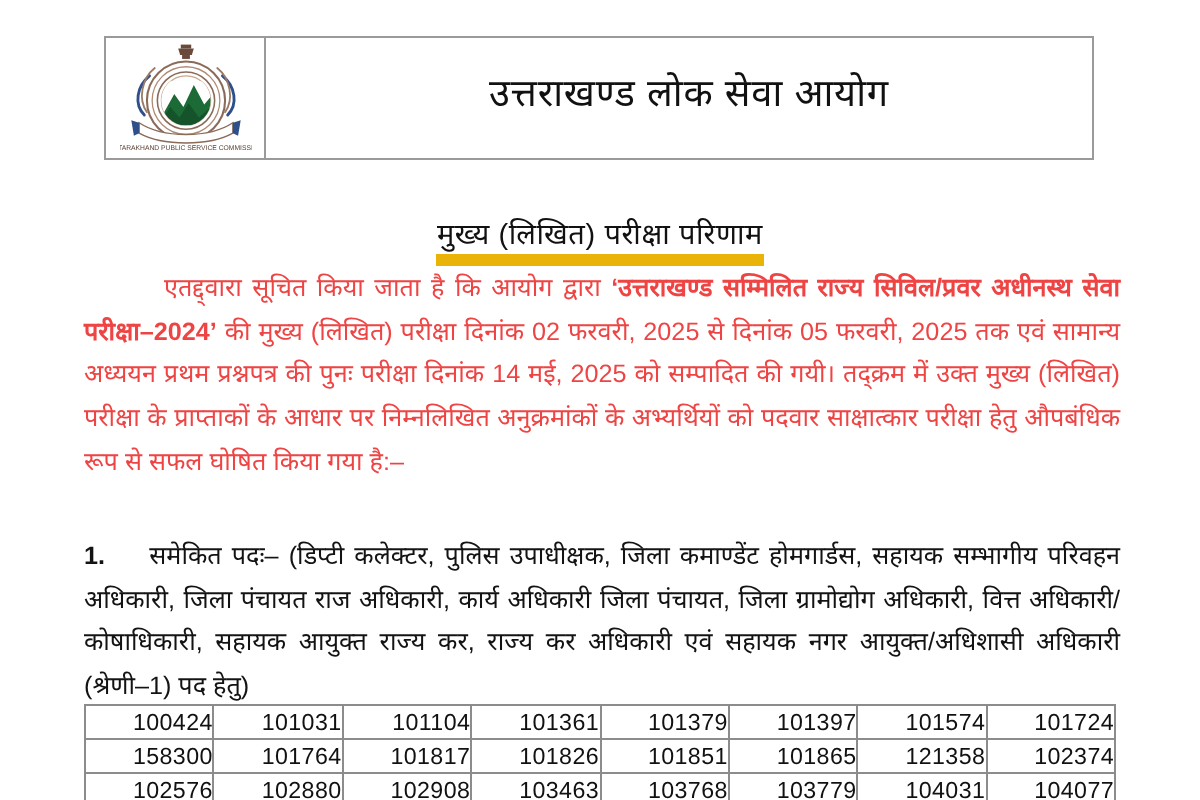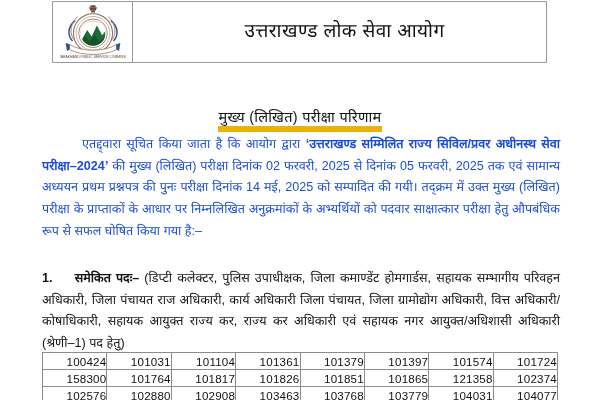--- a/index.html
+++ b/index.html
@@ -20,21 +20,21 @@
     height: 400px;
     position: relative;
     box-sizing: border-box;
     padding: 0 36px;
   }
 
   
   .header-box {
     position: absolute;
     left: 52px;
-    top: 1px;
+    top: 18px;
     width: 495px;
     height: 62px;
     border: 1px solid #9a9a9a;
     box-sizing: border-box;
     display: flex;
     align-items: stretch;
     background: #fff;
   }
   .emblem-cell {
     width: 80px;
@@ -112,21 +112,21 @@
     position: absolute;
     left: 42px;
     right: 40px;
     top: 134px;
   }
   .para {
     font-size: 12.6px;
     line-height: 1.72;
     text-align: justify;
     text-justify: inter-word;
-    color: #1d4ed8;
+    color: #ef4444;
     margin: 0;
   }
   .para .indent { display: inline-block; width: 40px; }
   .para b { font-weight: bold; }
 
   
   .section-block {
     position: absolute;
     left: 42px;
     right: 40px;
@@ -134,21 +134,21 @@
   }
   .section-para {
     font-size: 12.6px;
     line-height: 1.72;
     text-align: justify;
     text-justify: inter-word;
     color: #131313;
     margin: 0;
   }
   .section-num { font-weight: bold; }
-  .section-label { font-weight: bold; margin-left: 12px; }
+  .section-label { font-weight: normal; margin-left: 12px; }
 
   
   .roll-table-wrap {
     position: absolute;
     left: 42px;
     top: 352px;
     width: 516px;
   }
   table.roll-table {
     border-collapse: collapse;

